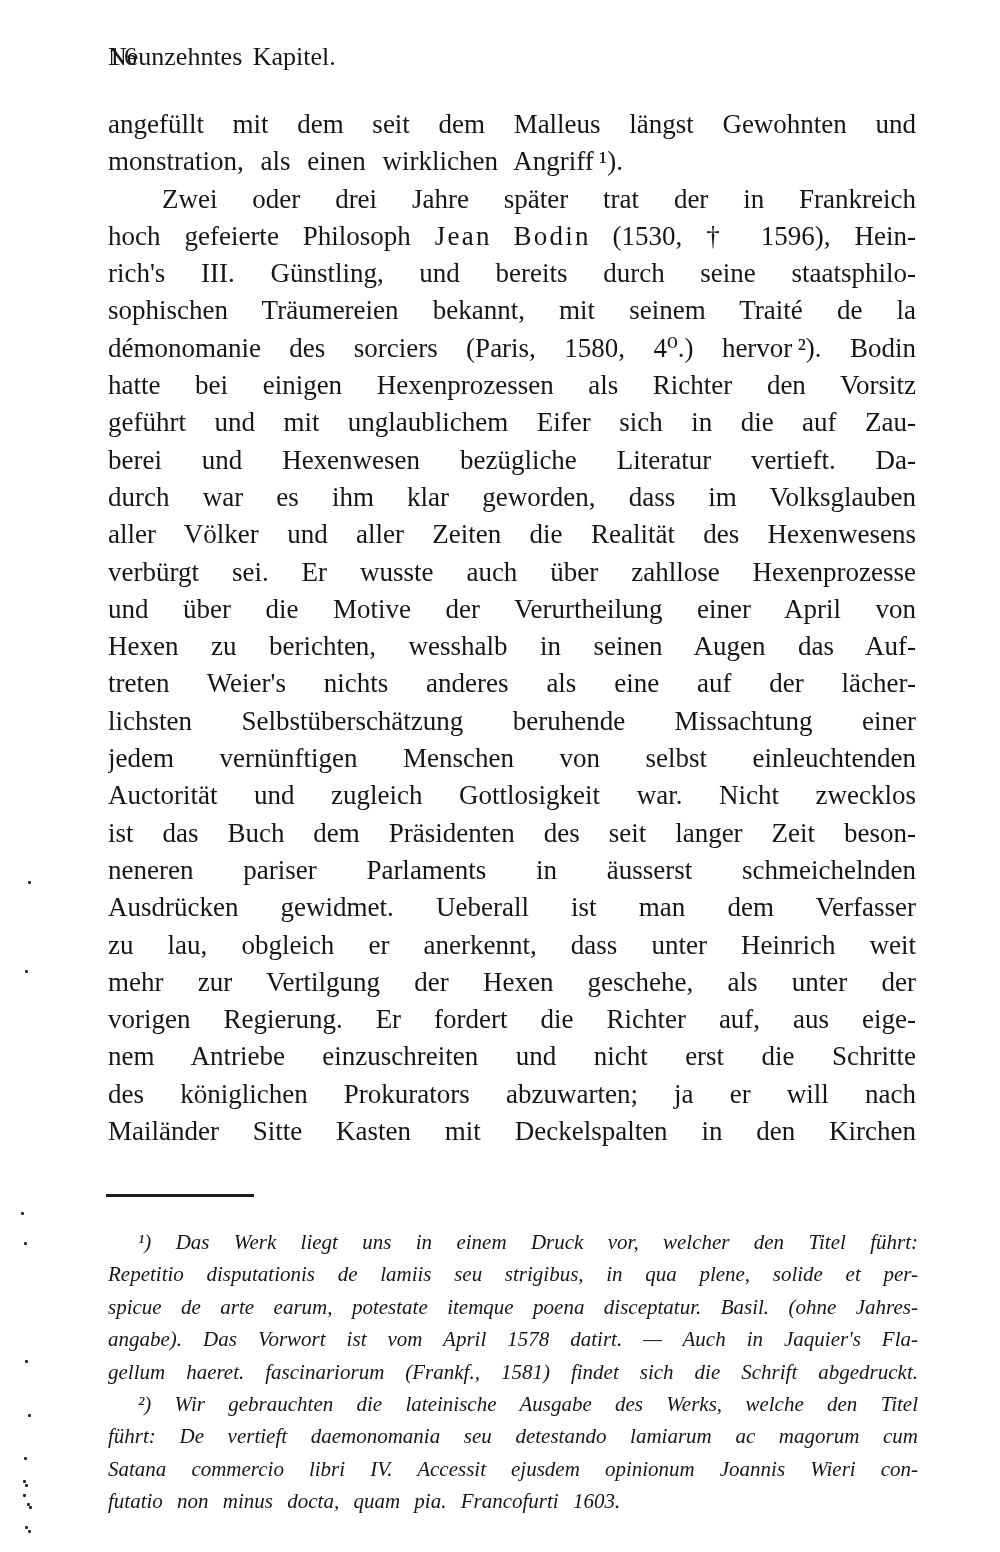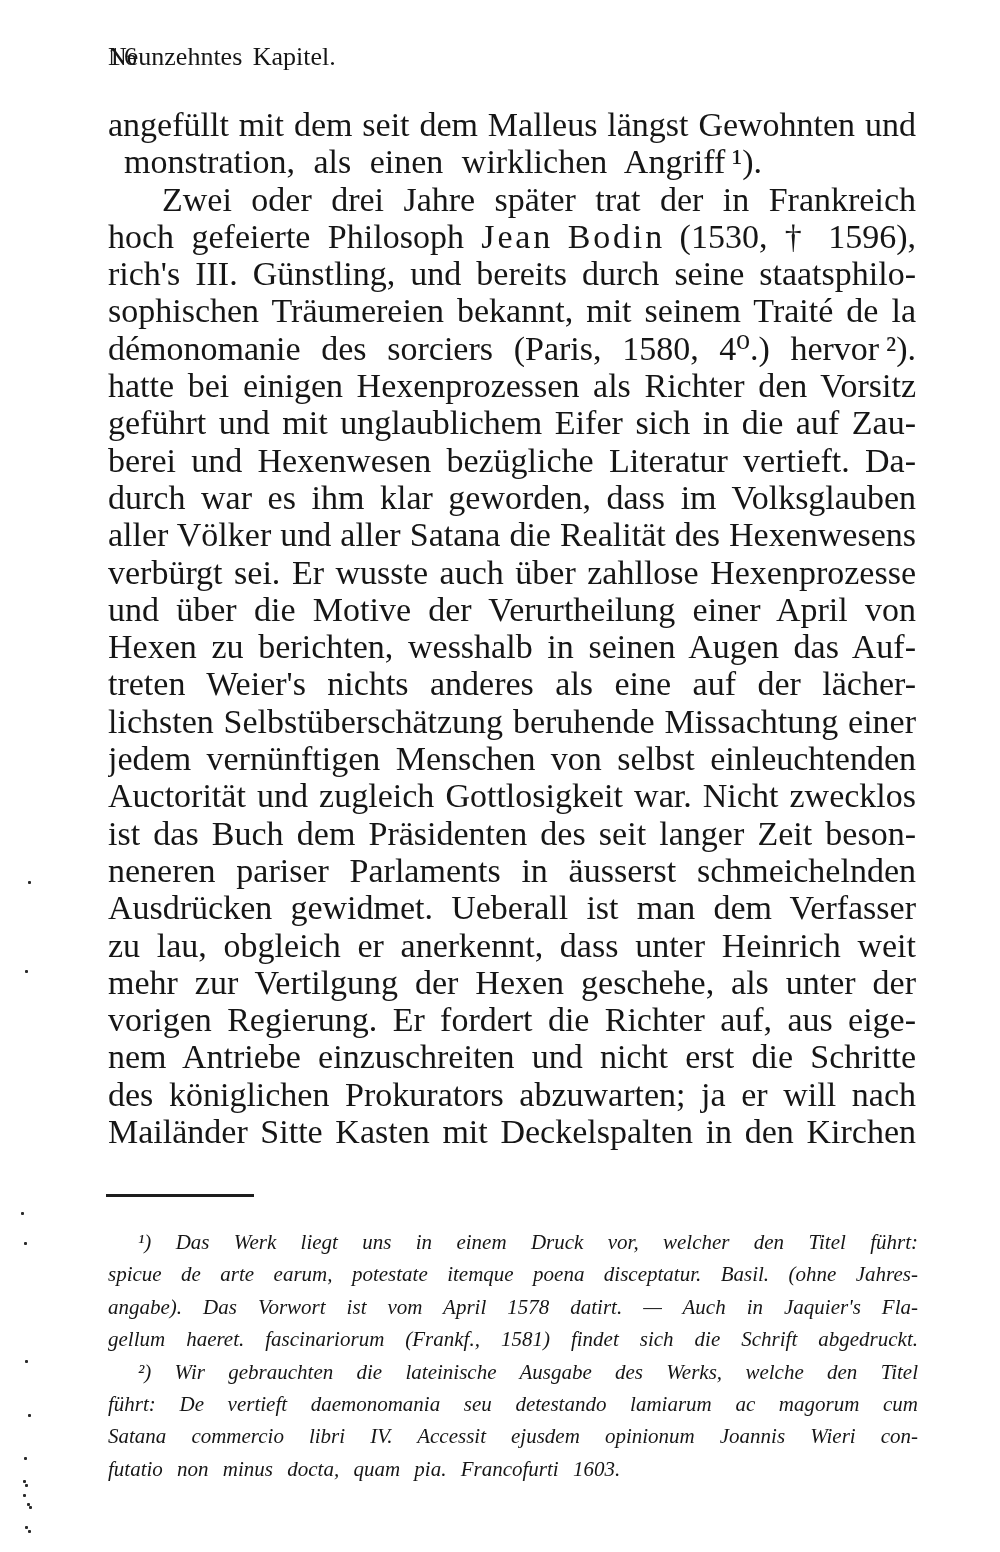--- a/index.html
+++ b/index.html
@@ -28,37 +28,36 @@
   }
   .chapter {
     position: absolute; left: 0; right: 54px; top: 0;
     text-align: left;
     word-spacing: 4px;
   }
   
   .text-block {
     position: absolute;
     top: 106px; left: 108px; width: 808px;
-    font-size: 34px;
+    font-size: 27px;
     line-height: 37.3px;
   }
   .text-block .line {
     height: 37.3px;
     overflow: hidden;
     text-align: justify;
     text-align-last: justify;
     -moz-text-align-last: justify;
     white-space: normal;
   }
   .text-block .line.left {
     text-align: right;
     text-align-last: left;
     -moz-text-align-last: left;
     word-spacing: 10px;
-    margin-left: 16px;
   }
   .text-block .line.indent { text-indent: 54px; }
   
   .fn-rule {
     position: absolute;
     top: 1194px; left: 106px;
     width: 148px; height: 3px;
     background: #1d1d1d;
   }
   
@@ -108,21 +107,21 @@
       <div class="line left">monstration, als einen wirklichen Angriff ¹).</div>
       <div class="line indent">Zwei oder drei Jahre später trat der in Frankreich</div>
       <div class="line">hoch gefeierte Philosoph J e a n B o d i n (1530, † 1596), Hein-</div>
       <div class="line">rich's III. Günstling, und bereits durch seine staatsphilo-</div>
       <div class="line">sophischen Träumereien bekannt, mit seinem Traité de la</div>
       <div class="line">démonomanie des sorciers (Paris, 1580, 4⁰.) hervor ²). Bodin</div>
       <div class="line">hatte bei einigen Hexenprozessen als Richter den Vorsitz</div>
       <div class="line">geführt und mit unglaublichem Eifer sich in die auf Zau-</div>
       <div class="line">berei und Hexenwesen bezügliche Literatur vertieft. Da-</div>
       <div class="line">durch war es ihm klar geworden, dass im Volksglauben</div>
-      <div class="line">aller Völker und aller Satana die Realität des Hexenwesens</div>
+      <div class="line">aller Völker und aller Zeiten die Realität des Hexenwesens</div>
       <div class="line">verbürgt sei. Er wusste auch über zahllose Hexenprozesse</div>
       <div class="line">und über die Motive der Verurtheilung einer April von</div>
       <div class="line">Hexen zu berichten, wesshalb in seinen Augen das Auf-</div>
       <div class="line">treten Weier's nichts anderes als eine auf der lächer-</div>
       <div class="line">lichsten Selbstüberschätzung beruhende Missachtung einer</div>
       <div class="line">jedem vernünftigen Menschen von selbst einleuchtenden</div>
       <div class="line">Auctorität und zugleich Gottlosigkeit war. Nicht zwecklos</div>
       <div class="line">ist das Buch dem Präsidenten des seit langer Zeit beson-</div>
       <div class="line">neneren pariser Parlaments in äusserst schmeichelnden</div>
       <div class="line">Ausdrücken gewidmet. Ueberall ist man dem Verfasser</div>
@@ -132,20 +131,21 @@
       <div class="line">nem Antriebe einzuschreiten und nicht erst die Schritte</div>
       <div class="line">des königlichen Prokurators abzuwarten; ja er will nach</div>
       <div class="line">Mailänder Sitte Kasten mit Deckelspalten in den Kirchen</div>
     </main>
 
   <div class="fn-rule"></div>
 
   <section class="footnotes">
 
   <div class="fn-line indent">¹) Das Werk liegt uns in einem Druck vor, welcher den Titel führt:</div>
+      <div class="fn-line">Repetitio disputationis de lamiis seu strigibus, in qua plene, solide et per-</div>
       <div class="fn-line">spicue de arte earum, potestate itemque poena disceptatur. Basil. (ohne Jahres-</div>
       <div class="fn-line">angabe). Das Vorwort ist vom April 1578 datirt. — Auch in Jaquier's Fla-</div>
       <div class="fn-line">gellum haeret. fascinariorum (Frankf., 1581) findet sich die Schrift abgedruckt.</div>
       <div class="fn-line indent">²) Wir gebrauchten die lateinische Ausgabe des Werks, welche den Titel</div>
       <div class="fn-line">führt: De vertieft daemonomania seu detestando lamiarum ac magorum cum</div>
       <div class="fn-line">Satana commercio libri IV. Accessit ejusdem opinionum Joannis Wieri con-</div>
       <div class="fn-line left">futatio non minus docta, quam pia. Francofurti 1603.</div>
     </section>
 
   <div class="speckles">

